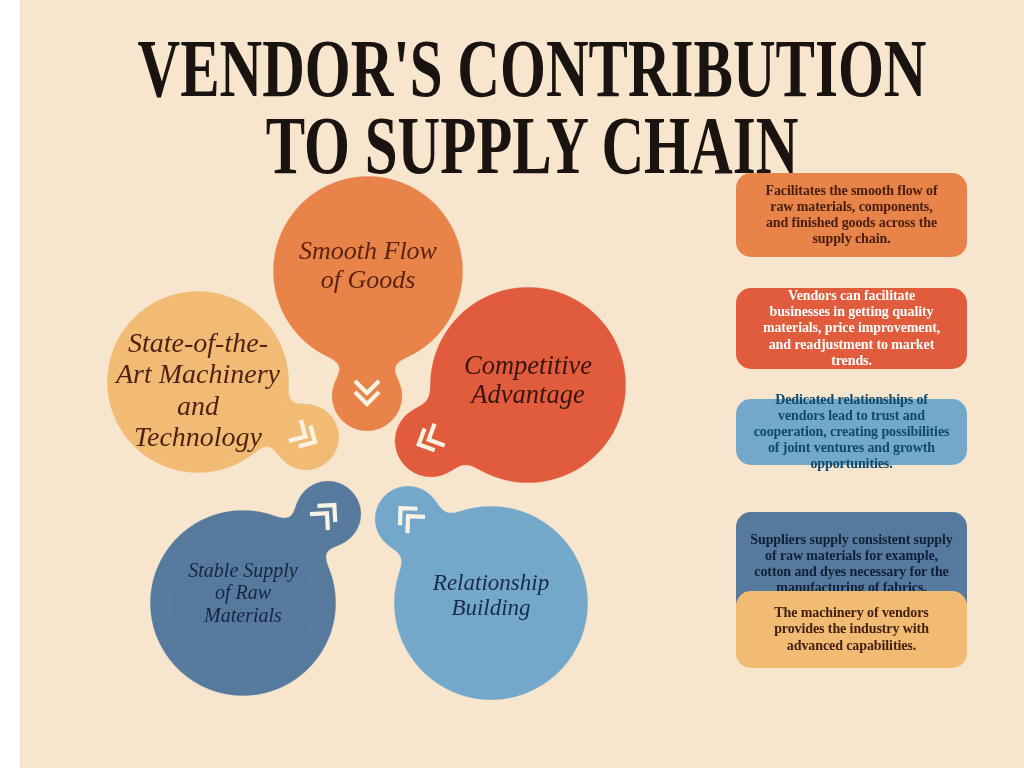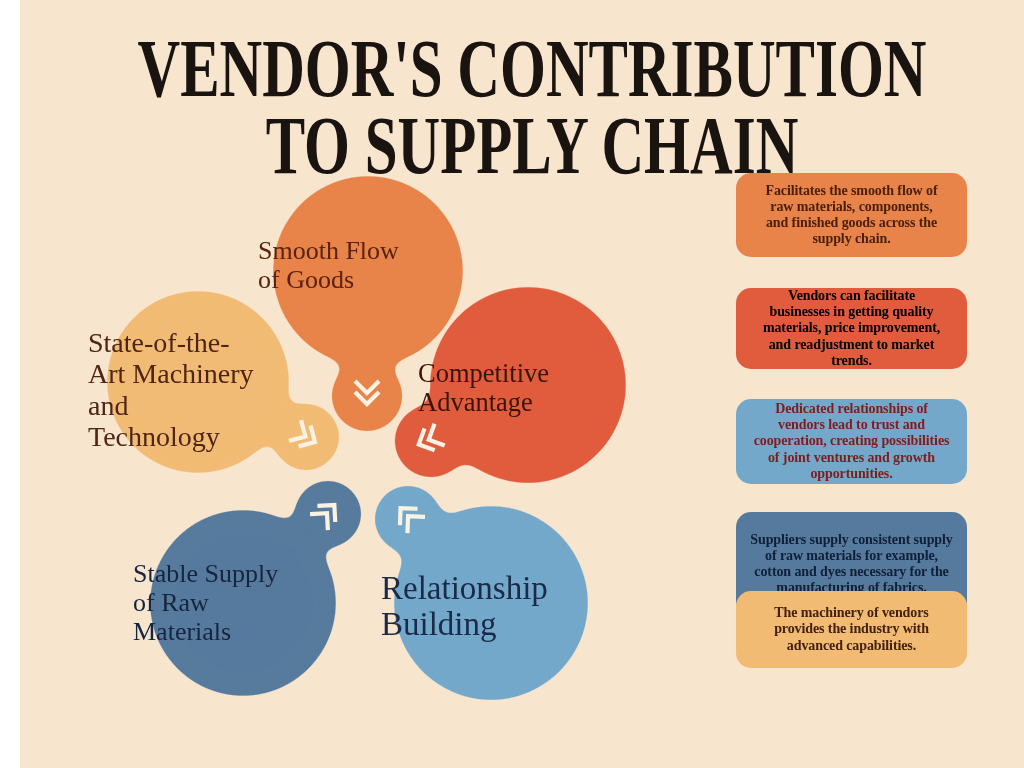--- a/index.html
+++ b/index.html
@@ -24,49 +24,51 @@
     letter-spacing: 0px;
     color: #1A1411;
     white-space: pre-line;
     transform: scale(0.82, 1.15);
     transform-origin: 50% 0;
   }
   
   .cluster-svg { position: absolute; top: 0; left: 0; }
   .bubble-label {
     position: absolute;
+    text-align: center;
     white-space: pre-line;
     line-height: 1.1;
+    font-style: italic;
   }
   .label-smooth   { left: 238px; top: 237px; width: 220px; font-size: 26px;   color: #5B220F; }
   .label-machine  { left:  68px; top: 327px; width: 220px; font-size: 28px;   color: #4E2413; line-height: 1.12; }
-  .label-compet   { left: 398px; top: 359px; width: 220px; font-size: 26.5px; color: #39140B; }
-  .label-stable   { left: 113px; top: 559px; width: 220px; font-size: 26px; color: #16253F; line-height: 1.12; }
-  .label-relation { left: 361px; top: 570px; width: 220px; font-size: 33px; color: #1A2A48; }
+  .label-compet   { left: 398px; top: 351px; width: 220px; font-size: 26.5px; color: #39140B; }
+  .label-stable   { left: 113px; top: 559px; width: 220px; font-size: 20px; color: #16253F; line-height: 1.12; }
+  .label-relation { left: 361px; top: 570px; width: 220px; font-size: 23px; color: #1A2A48; }
   
   .card {
     position: absolute;
     left: 716px;
     width: 231px;
     border-radius: 15px;
     display: flex;
     align-items: center;
     justify-content: center;
     text-align: center;
     font-size: 14px;
     font-weight: 700;
     line-height: 1.15;
     letter-spacing: -0.1px;
     white-space: pre-line;
     box-sizing: border-box;
     padding: 2px 12px;
   }
   .card-1 { top: 173px; height: 84px; background: #E8834A; color: #491E0B; }
-  .card-2 { top: 288px; height: 81px; background: #E15C3D; color: #000000; }
-  .card-3 { top: 399px; height: 85px; background: #73A8CA; color: #7f1d1d; }
+  .card-2 { top: 288px; height: 81px; background: #E15C3D; color: #ffffff; }
+  .card-3 { top: 399px; height: 66px; background: #73A8CA; color: #0c4a6e; }
   .card-4 { top: 512px; height: 104px; background: #567A9D; color: #101F38; }
   .card-5 { top: 591px; height: 77px; background: #F2BB74; color: #42200F; }
 </style>
 </head>
 <body>
 
 <div class="canvas">
 
   <h1 class="title">VENDOR'S CONTRIBUTION
 TO SUPPLY CHAIN</h1>

